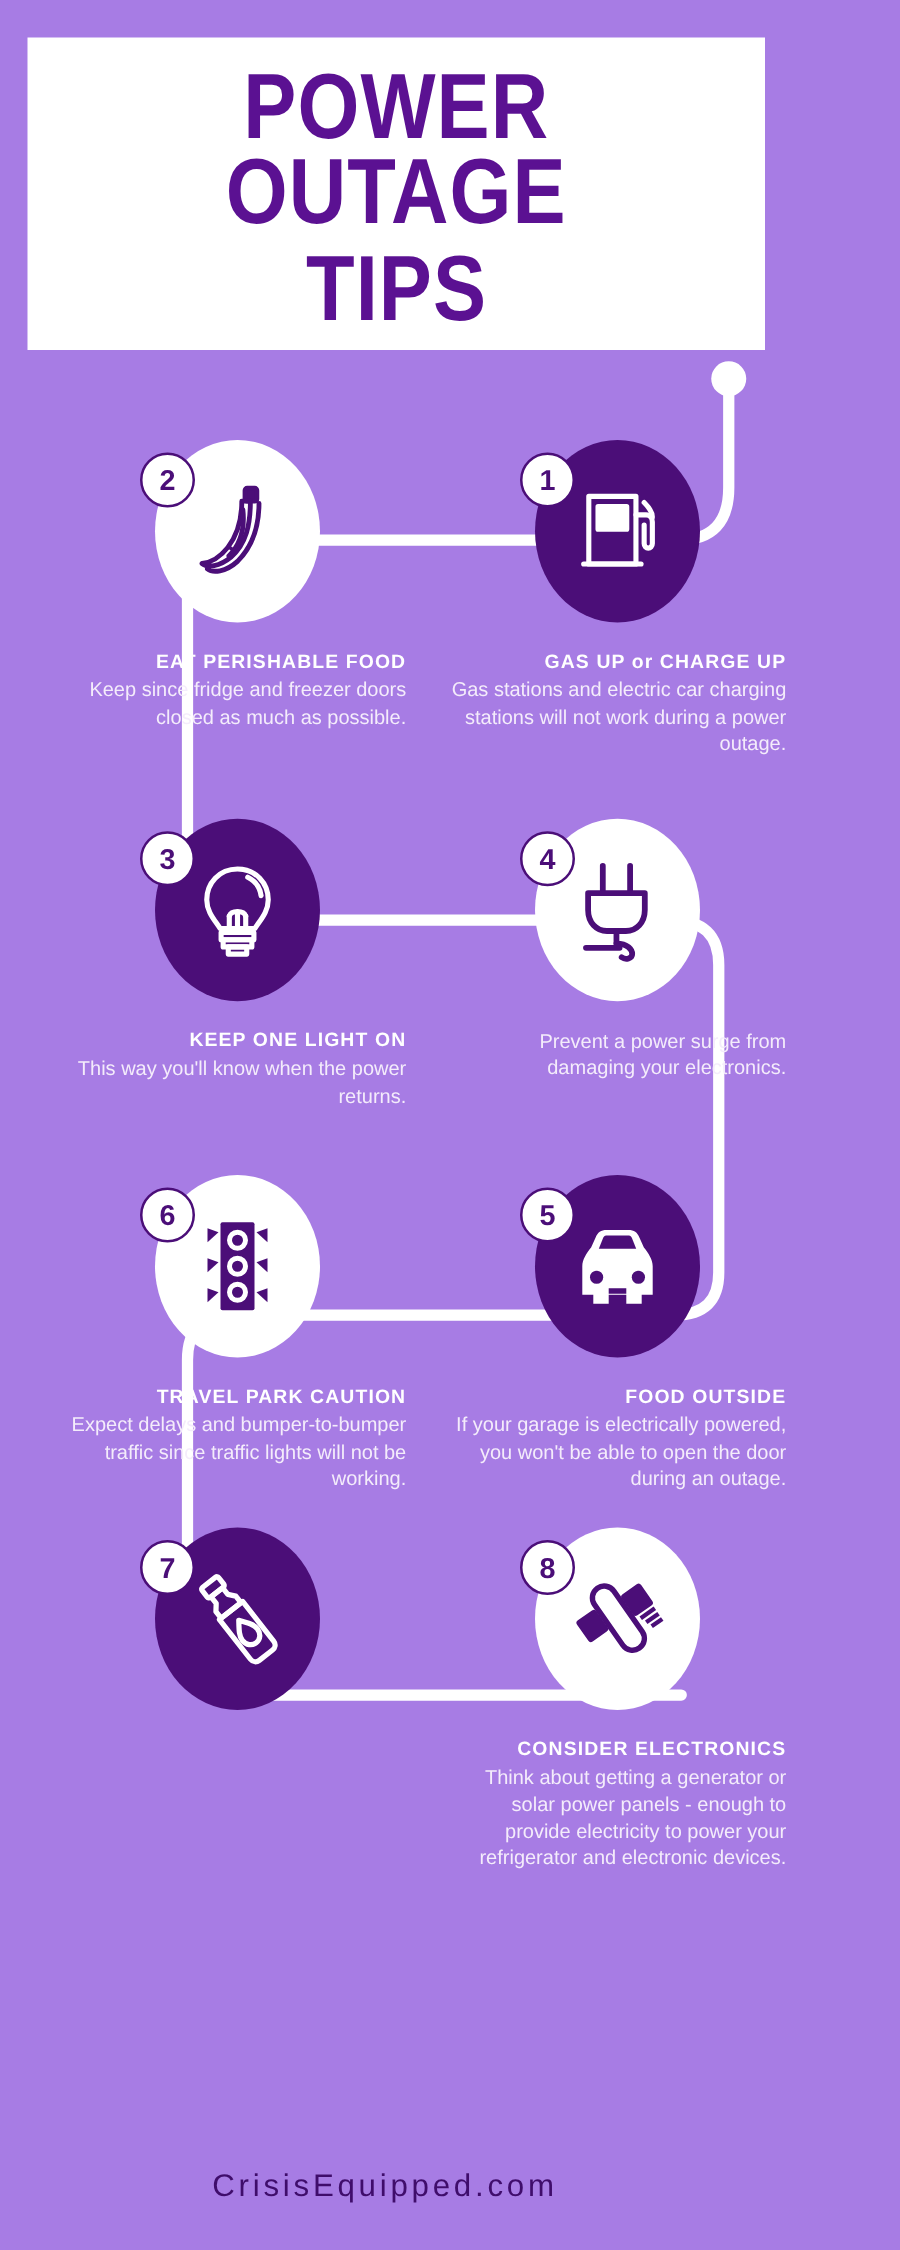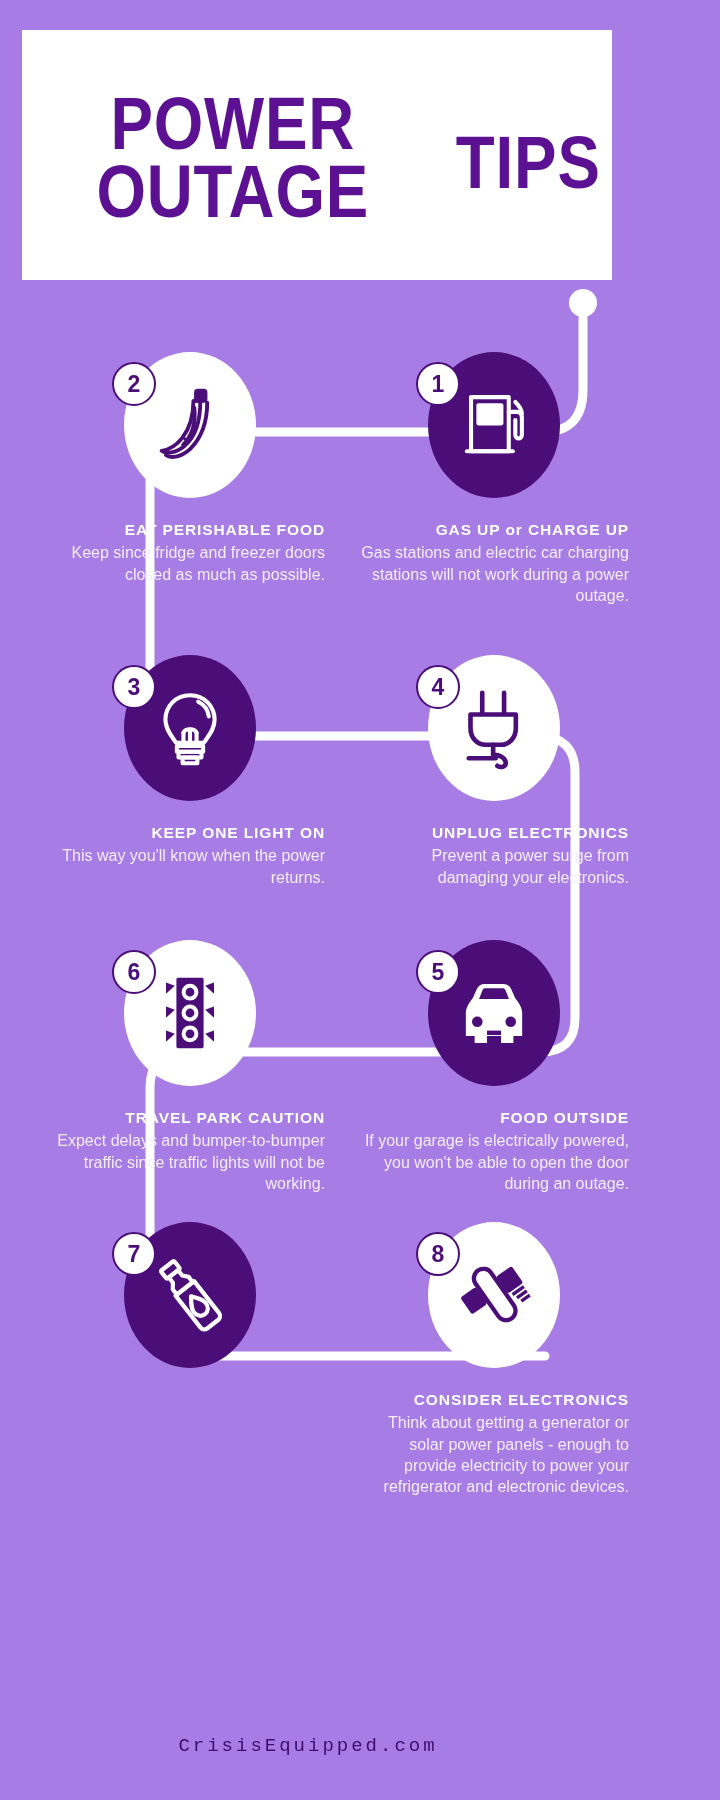--- a/index.html
+++ b/index.html
@@ -21,20 +21,21 @@
 
   
   .title-card {
     position: absolute;
     left: 22px;
     top: 30px;
     width: 590px;
     height: 250px;
     background: #ffffff;
     display: flex;
+    flex-direction: column;
     align-items: center;
     justify-content: center;
     padding-top: 6px;
   }
   .title-line {
     color: #5b1192;
     font-family: "Liberation Sans Narrow", "Liberation Sans", sans-serif;
     font-weight: 700;
     letter-spacing: 1px;
     line-height: 0.92;
@@ -126,22 +127,22 @@
   }
 
   
   .footer {
     position: absolute;
     left: 0;
     top: 1735px;
     width: 616px;
     text-align: center;
     color: #3f0d6b;
-    font-family: Liberation Mono, monospace;
-    font-size: 19px;
+    font-family: Liberation Sans, sans-serif;
+    font-size: 25px;
     letter-spacing: 3px;
   }
 
   svg.icon { display: block; }
 </style>
 </head>
 <body>
 
 <div id="page">
 
@@ -239,21 +240,20 @@
               <path d="M22 34 L76 34 L76 50 C76 62 68 70 58 70 L40 70 C30 70 22 62 22 50 Z"></path>
               <line x1="49" y1="70" x2="49" y2="82"></line>
               <path d="M49 82 C60 82 64 88 64 92 C64 96 58 98 54 95"></path>
               <line x1="20" y1="86" x2="52" y2="86"></line>
             </g>
           </svg>
         </div>
         <div class="num">4</div>
       </div>
       <div class="tip-text">
-        <div class="tip-title">UNPLUG ELECTRONICS</div>
         <div class="tip-desc">Prevent a power surge from damaging your electronics.</div>
       </div>
     </div>
   </div>
 
   <div class="row" style="top:940px">
     <div class="col col-left">
       <div class="badge-wrap">
         <div class="disc disc-white">
           <svg class="icon" width="80" height="80" viewBox="0 0 100 100">

